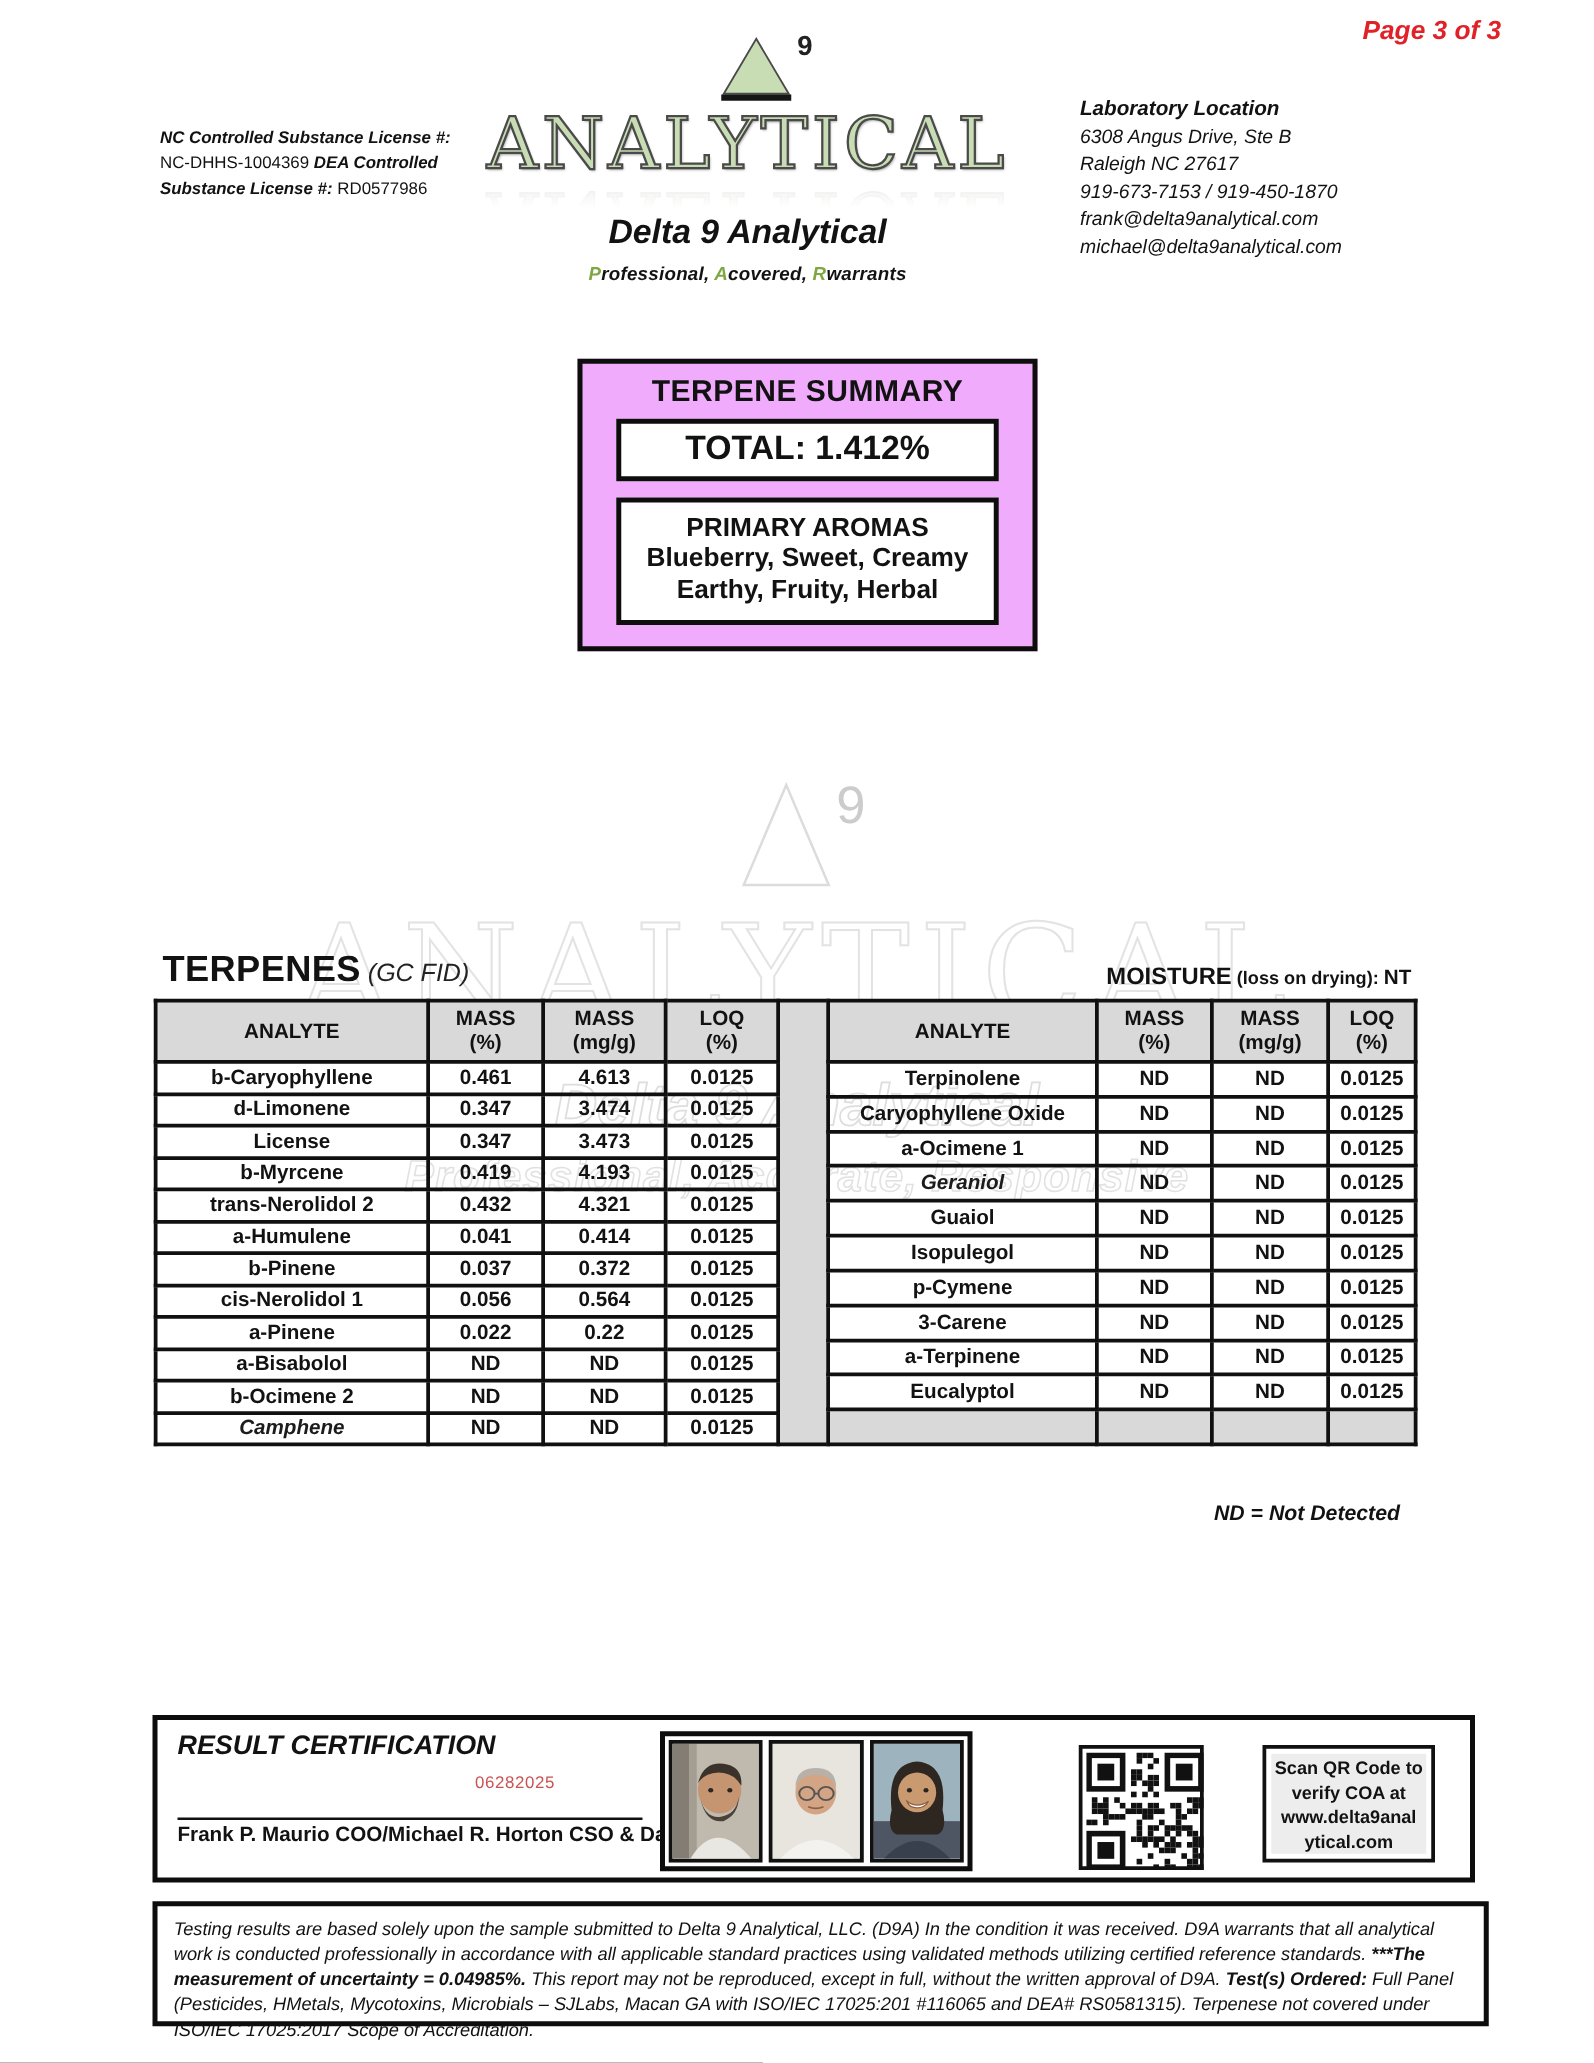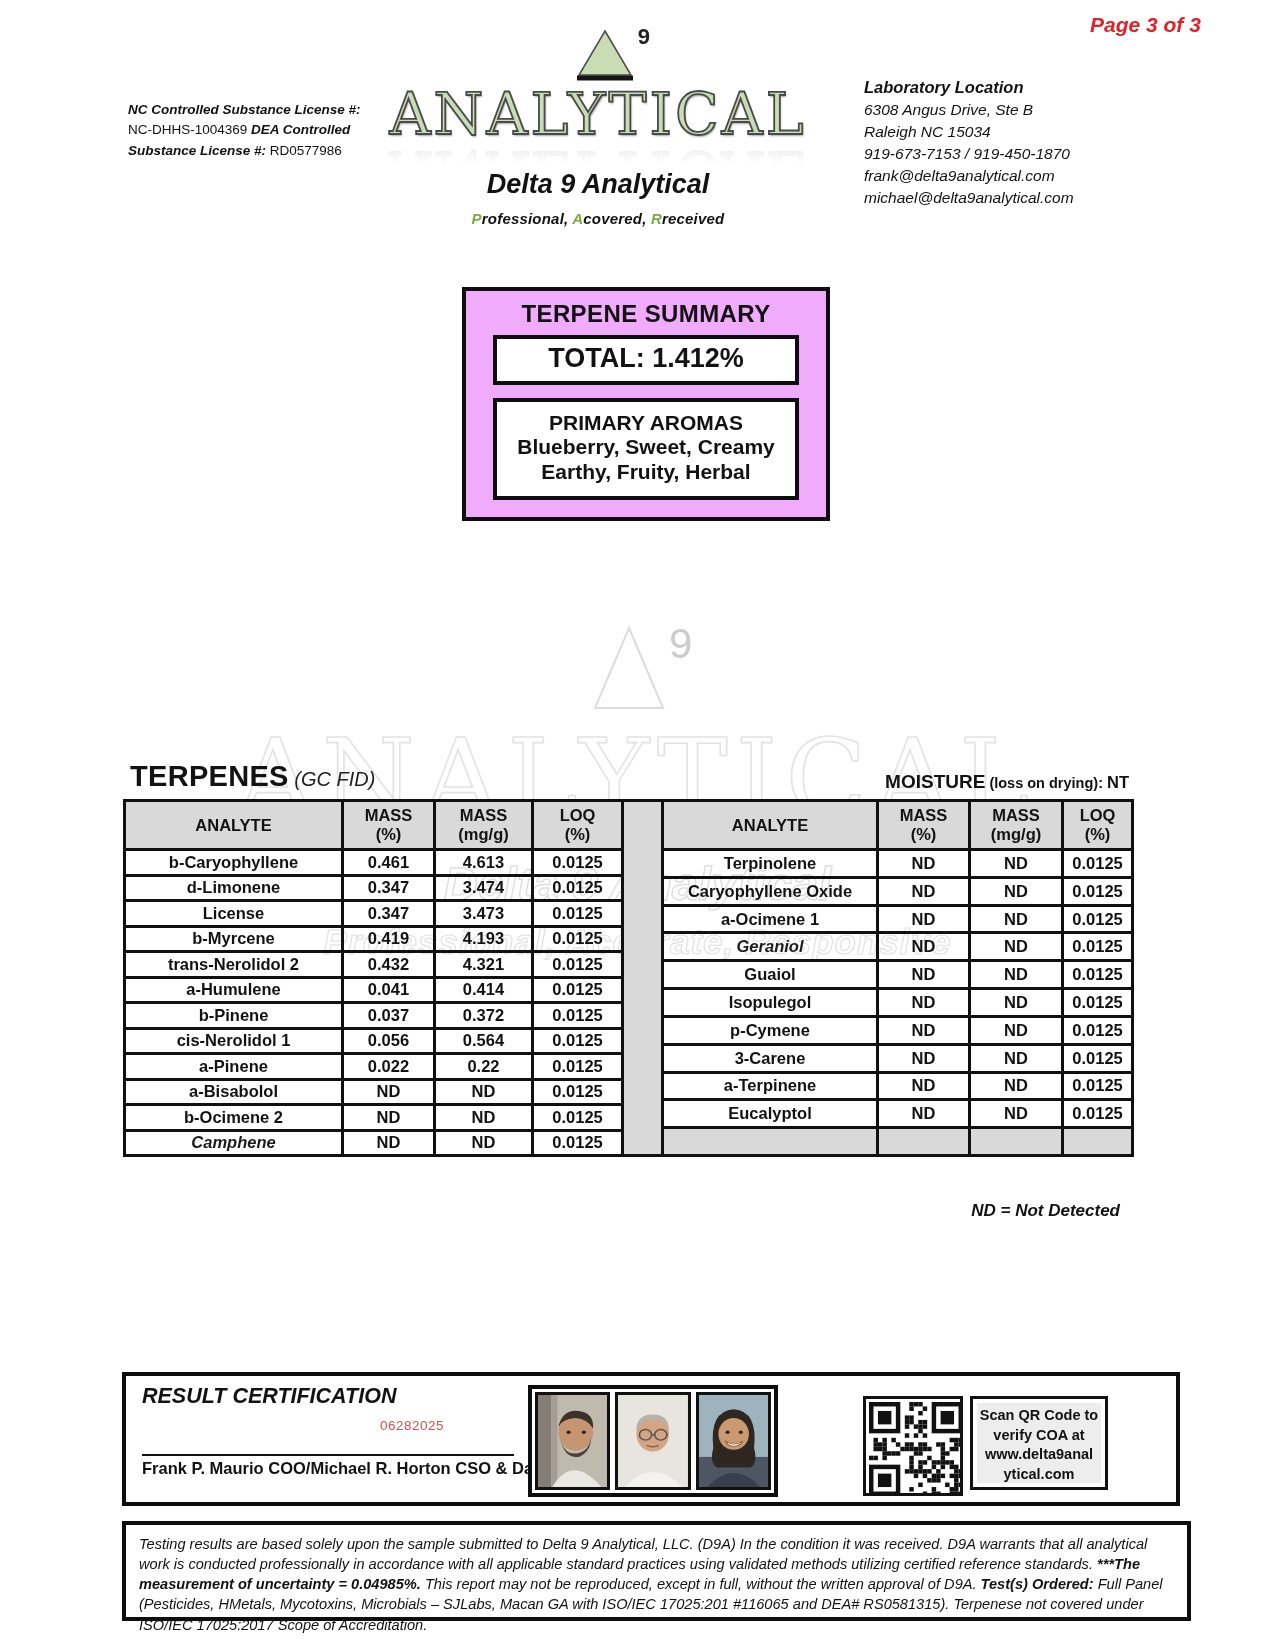--- a/index.html
+++ b/index.html
@@ -70,21 +70,21 @@
   
   .cert{position:absolute;top:1372px;left:122px;width:1058px;height:134px;border:4px solid #0d0d0d;background:#fff;z-index:2;}
   .cert-title{position:absolute;top:8px;left:16px;font-size:21.5px;font-weight:bold;font-style:italic;}
   .cert-date{position:absolute;top:42px;left:254px;color:var(--date-red);font-size:13.5px;letter-spacing:.5px;}
   .sig-line{position:absolute;top:78px;left:16px;width:372px;border-top:2.5px solid #111;}
   .sig-name{position:absolute;top:83px;left:16px;font-size:16.5px;font-weight:bold;}
   .photos{position:absolute;top:9px;left:402px;width:250px;height:112px;border:4px solid #0d0d0d;display:flex;gap:5px;padding:3px;background:#fff;}
   .photo{flex:1;border:3px solid #111;overflow:hidden;background:#ddd;}
   .photo svg{display:block;width:100%;height:100%;}
   .qr-box{position:absolute;top:20px;left:737px;width:100px;height:100px;border:3px solid #111;padding:3px;background:#fff;}
-  .scan-box{position:absolute;top:20px;left:844px;width:138px;height:94px;border:3px solid #111;background:#fff;padding:4px;}
+  .scan-box{position:absolute;top:20px;left:884px;width:138px;height:94px;border:3px solid #111;background:#fff;padding:4px;}
   .scan-inner{background:#ededed;height:100%;font-size:14.5px;font-weight:bold;text-align:center;line-height:1.35;padding-top:3px;}
 
   
   .disclaimer{position:absolute;top:1521px;left:122px;width:1069px;height:100px;border:4px solid #0d0d0d;padding:9px 13px 0;font-size:14.6px;font-style:italic;line-height:1.38;background:transparent;z-index:1;overflow:visible;}
   .fb{font-weight:bold;}
 </style>
 </head>
 <body>
 
 <div class="page">
@@ -118,28 +118,28 @@
         <line x1="1" y1="50" x2="57" y2="50" stroke="#151515" stroke-width="5"></line>
       </svg>
       <span class="tri-nine">9</span>
     </div>
     <div class="brand">ANALYTICAL</div>
     <div class="brand-reflect-clip">
       <div class="brand">ANALYTICAL</div>
     </div>
     <div class="logo-company">Delta 9 Analytical</div>
     <div class="logo-tagline">
-      <span class="acc">P</span><span>rofessional, </span><span class="acc">A</span><span>covered, </span><span class="acc">R</span><span>received</span>
+      <span class="acc">P</span><span>rofessional, </span><span class="acc">A</span><span>covered, </span><span class="acc">R</span><span>warrants</span>
     </div>
   </div>
 
   <div class="lab">
     <div class="lab-title">Laboratory Location</div>
     <div>6308 Angus Drive, Ste B</div>
-    <div>Raleigh NC 15034</div>
+    <div>Raleigh NC 27617</div>
     <div>919-673-7153 / 919-450-1870</div>
     <div>frank@delta9analytical.com</div>
     <div>michael@delta9analytical.com</div>
   </div>
 
   <div class="summary">
     <div class="sum-title">TERPENE SUMMARY</div>
     <div class="total-box">TOTAL: 1.412%</div>
     <div class="aromas-box">
       <div class="aromas-title">PRIMARY AROMAS</div>

